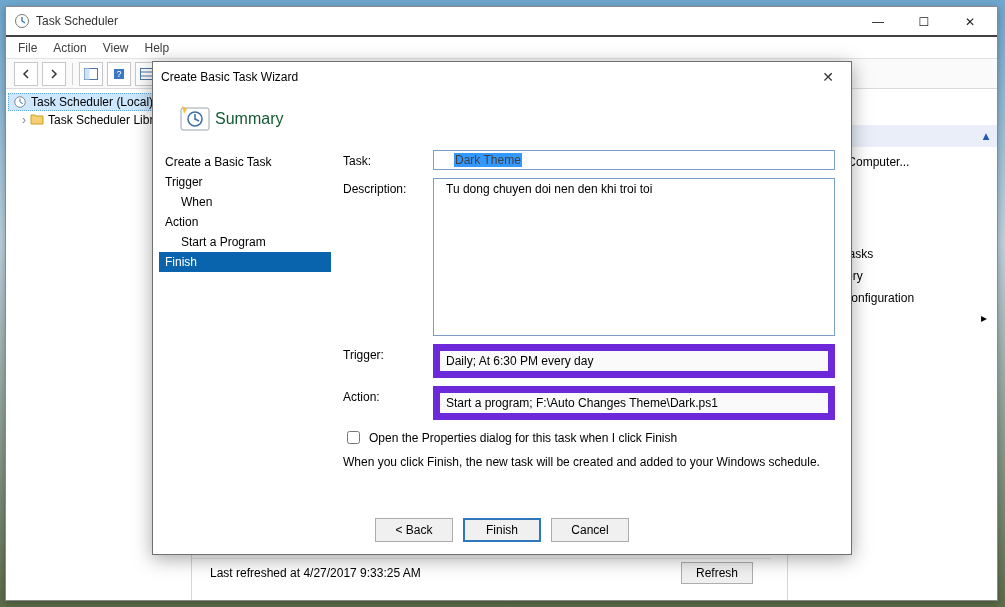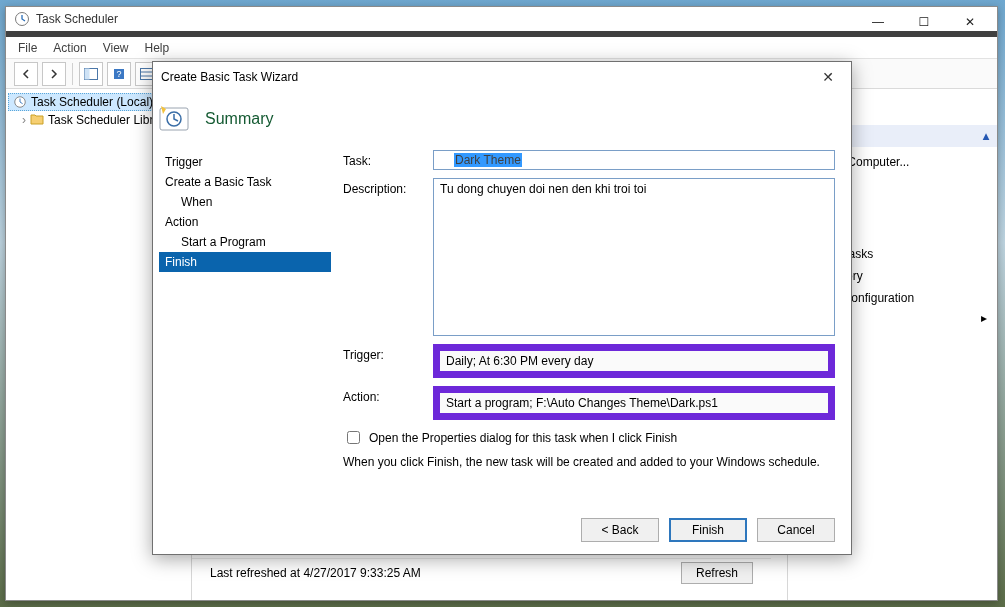--- a/index.html
+++ b/index.html
@@ -1,20 +1,20 @@
 <!DOCTYPE html>
 <html><head>
 <meta charset="utf-8">
 <style>
   * { box-sizing: border-box; }
   html, body { margin:0; padding:0; font-family: "Segoe UI", Tahoma, sans-serif; font-size:12px; color:#000; }
   body { width:1005px; height:607px; overflow:hidden; background:linear-gradient(180deg,#6ea7cf 0%, #bed4e0 40%, #5c6d48 100%); position:relative;}
   
   .main-window { position:absolute; left:5px; top:6px; width:993px; height:595px; background:#fff; border:1px solid #8a8a8a; box-shadow:0 2px 8px rgba(0,0,0,.3);}
-  .titlebar { height:30px; display:flex; align-items:center; padding:0 4px 0 8px; border-bottom:6px solid #404040;}
+  .titlebar { height:30px; display:flex; align-items:center; padding:0 4px 0 8px; border-bottom:2px solid #404040;}
   .titlebar .title { flex:1; color:#333; font-size:12px; display:flex; align-items:center; gap:6px;}
   .winbtns { display:flex; height:100%; }
   .winbtn { width:46px; height:30px; display:flex; align-items:center; justify-content:center; color:#222;}
   .menubar { height:22px; display:flex; align-items:center; gap:16px; padding:0 12px; border-bottom:1px solid #e2e2e2;}
   .menubar span{ color:#404040;}
   .toolbar { height:30px; display:flex; align-items:center; gap:4px; padding:0 8px; border-bottom:1px solid #dadada; background:#fafafa;}
   .tbtn { width:24px; height:24px; border:1px solid #c7c7c7; background:#fff; display:flex; align-items:center; justify-content:center; color:#555;}
   .divider { width:1px; height:22px; background:#d0d0d0; margin:0 2px;}
   .workspace { display:flex; height:calc(100% - 30px - 22px - 30px);}
   .tree { width:186px; border-right:1px solid #d7d7d7; padding:4px 2px; overflow:hidden;}
@@ -24,36 +24,36 @@
   .actions-pane { width:210px; border-left:1px solid #d7d7d7; display:flex; flex-direction:column;}
   .actions-sect { padding:4px 0;}
   .actions-title { background:#e9eef9; color:#2558b3; padding:4px 8px; font-weight:600; display:flex; justify-content:space-between; align-items:center;}
   .act-item { padding:4px 8px 4px 22px; color:#000; white-space:nowrap;}
   .act-arrow { text-align:right; padding:2px 10px;}
   
   .wizard { position:absolute; left:152px; top:61px; width:700px; height:494px; background:#fff; border:1px solid #707070; box-shadow:0 4px 18px rgba(0,0,0,.35); z-index:50;}
   .wiz-title { height:30px; display:flex; align-items:center; padding:0 8px; font-size:12px;}
   .wiz-title .txt{ flex:1;}
   .wiz-close { width:30px; height:30px; display:flex; align-items:center; justify-content:center; font-size:14px; color:#333;}
-  .wiz-banner { height:54px; display:flex; align-items:center; gap:14px; padding:0 4px;}
+  .wiz-banner { height:54px; display:flex; align-items:center; gap:3px; padding:0 25px;}
   .wiz-ico { width:34px; height:34px; display:flex; align-items:center; justify-content:center; }
   .wiz-head { font-size:16px; color:#145a32; font-family:"Segoe UI", sans-serif;}
   .wiz-body { display:flex; height:calc(100% - 30px - 54px - 48px);}
   .wiz-nav { width:178px; padding:6px 0 0 6px;}
   .wiz-nav-item { padding:3px 6px;}
   .wiz-nav-sub { padding-left:22px;}
   .wiz-nav-item.sel{ background:#0a64ad; color:#fff;}
   .wiz-form { flex:1; padding:4px 16px 0 12px; display:grid; grid-template-columns:80px 1fr; column-gap:10px; row-gap:8px; align-content:start;}
   .lbl { padding-top:4px;}
-  .field { border:1px solid #7a9ec7; background:#fff; padding:3px 6px; font-size:12px; font-family:inherit; width:100%;}
+  .field { border:1px solid #7a9ec7; background:#fff; padding:3px 12px; font-size:12px; font-family:inherit; width:100%;}
   .desc-field { height:158px; resize:none; overflow:auto;}
   .readonly { border:7px solid #6d28d9; background:#fafafa; padding:3px 6px;}
   .chk-row { grid-column:1/3; display:flex; align-items:center; gap:6px; }
   .note-row { grid-column:1/3;}
-  .wiz-footer { height:48px; display:flex; align-items:center; justify-content:flex-end; gap:10px; padding:0 16px;}
+  .wiz-footer { height:48px; display:flex; align-items:center; justify-content:center; gap:10px; padding:0 16px;}
   .btn { min-width:78px; height:24px; border:1px solid #adadad; background:#f0f0f0; font-family:inherit; font-size:12px; cursor:pointer;}
   .btn.primary { border:2px solid #2e77bd;}
   
   .center-strip { position:absolute; left:0; right:16px; bottom:14px; height:28px; display:flex; align-items:center; justify-content:space-between; padding:0 18px; border-top:1px solid #e8e8e8;}
   .refresh-btn { min-width:72px; height:22px; border:1px solid #adadad; background:#f0f0f0; font-family:inherit; font-size:12px;}
   .clock-ico svg{display:block;}
   .name-highlight{ background:#3399ff; color:#404040; padding:0 1px;margin-left:16px;}
 </style>
 </head>
 <body>
@@ -170,22 +170,22 @@
           <rect x="3" y="6" width="28" height="22" rx="2" fill="#fff" stroke="#9aa4b0"></rect>
           <circle cx="17" cy="17" r="7" fill="#fff" stroke="#3a6ea7" stroke-width="1.5"></circle>
           <path d="M17 12v5l4 2" stroke="#3a6ea7" fill="none" stroke-width="1.5"></path>
           <path d="M4 4l5 3-3 5z" fill="#f4c23b"></path>
         </svg>
     </div>
     <div class="wiz-head">Summary</div>
   </div>
   <div class="wiz-body">
     <div class="wiz-nav">
+      <div class="wiz-nav-item">Create a Basic Task</div>
       <div class="wiz-nav-item">Trigger</div>
-      <div class="wiz-nav-item">Create a Basic Task</div>
       <div class="wiz-nav-item wiz-nav-sub">When</div>
       <div class="wiz-nav-item">Action</div>
       <div class="wiz-nav-item wiz-nav-sub">Start a Program</div>
       <div class="wiz-nav-item sel">Finish</div>
     </div>
     <div class="wiz-form">
       <div class="lbl">Task:</div>
       <div class="name-input field" style="padding:2px 4px"><span class="name-highlight">Dark Theme</span></div>
 
       <div class="lbl">Description:</div>

